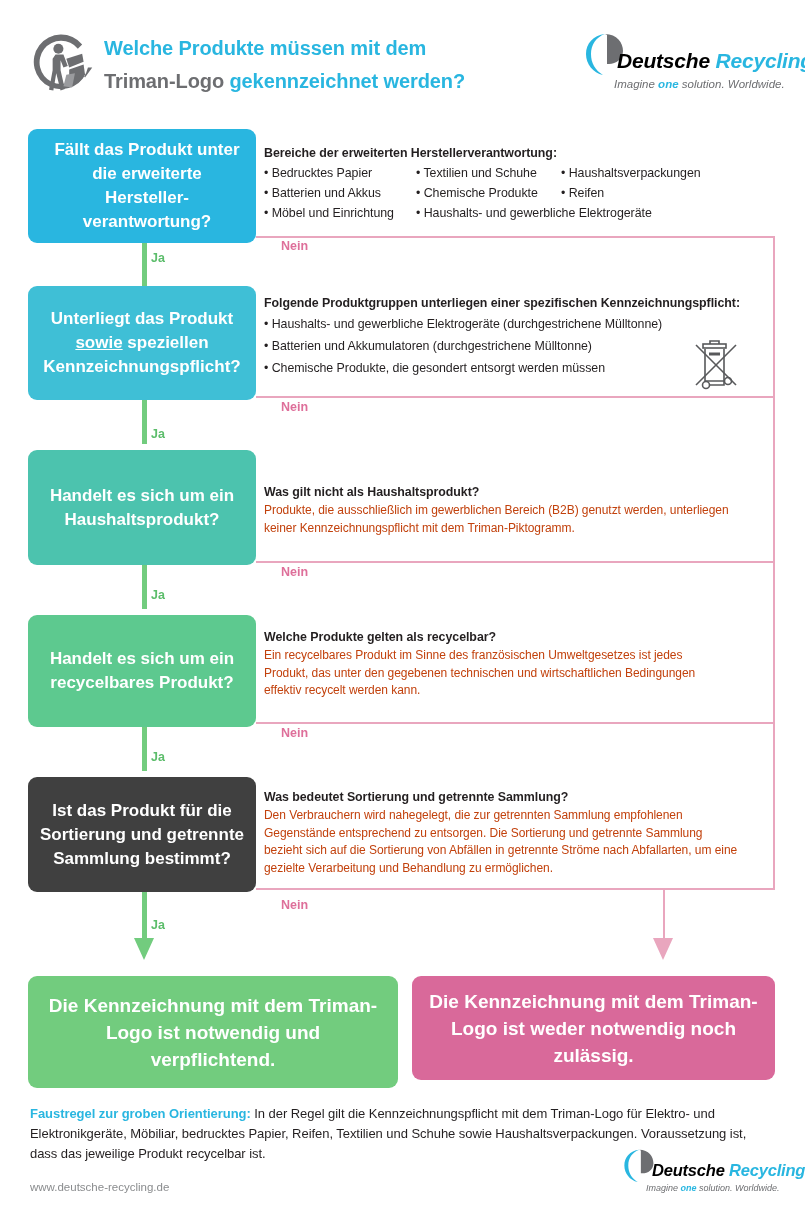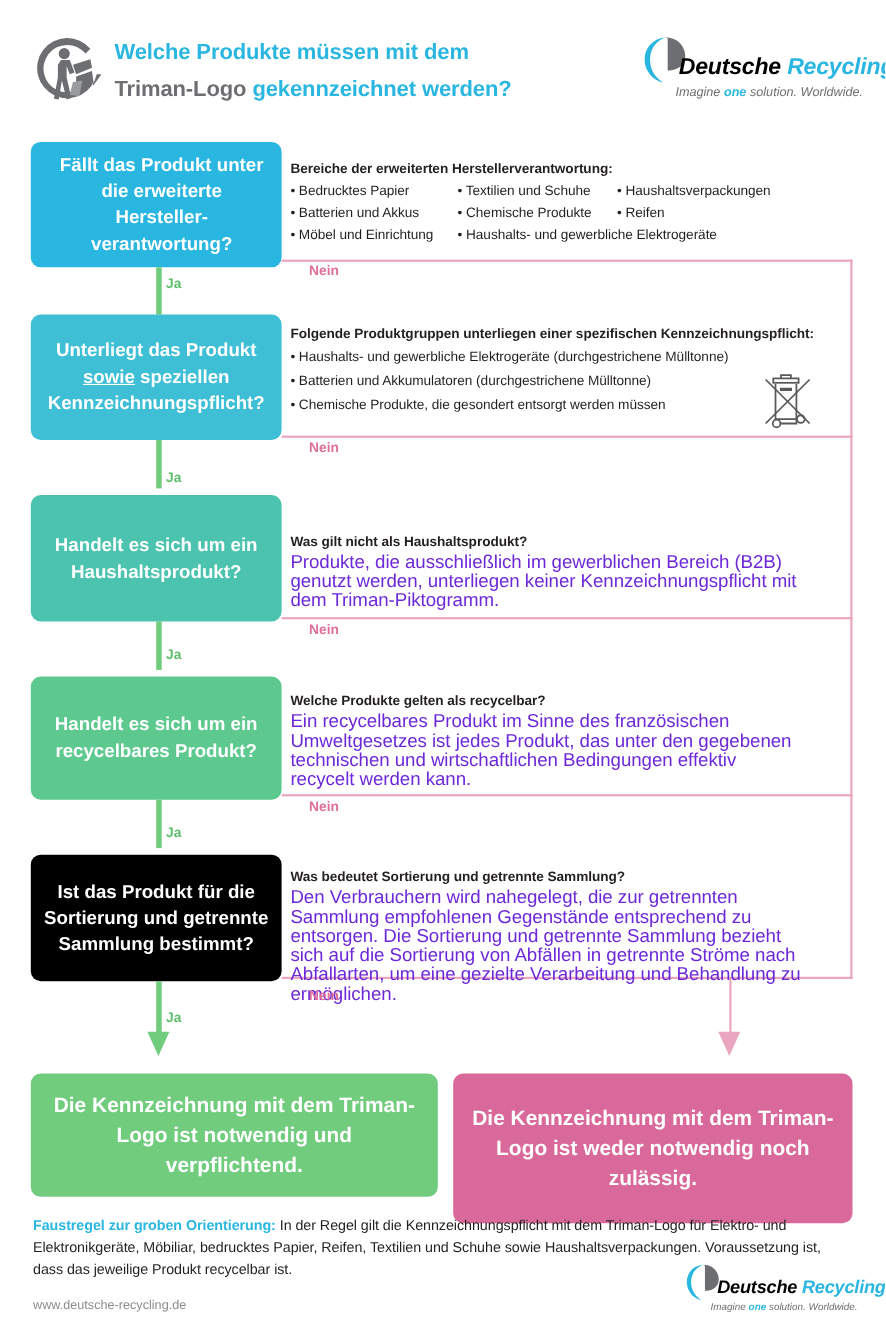--- a/index.html
+++ b/index.html
@@ -98,22 +98,22 @@
     box-sizing: border-box;
   }
   .info-h {
     font-size: 12.4px;
     font-weight: bold;
     color: #231F20;
     margin: 0 0 3px 0;
     letter-spacing: -0.05px;
   }
   .info-p {
-    font-size: 17px;
-    color: #6d28d9;
+    font-size: 12px;
+    color: #c2410c;
     line-height: 17.5px;
     margin: 0;
     letter-spacing: -0.05px;
   }
   .bullets {
     font-size: 12.4px;
     color: #231F20;
     line-height: 17.5px;
     letter-spacing: -0.05px;
   }
@@ -319,36 +319,36 @@
     <span>Handelt es sich um ein recycelbares Produkt?</span>
   </div>
   <div class="infopanel" style="top:630px;">
     <div class="info-h">Welche Produkte gelten als recycelbar?</div>
     <div class="info-p" style="width:465px;">Ein recycelbares Produkt im Sinne des französischen Umweltgesetzes ist jedes Produkt, das unter den gegebenen technischen und wirtschaftlichen Bedingungen effektiv recycelt werden kann.</div>
   </div>
   <div class="lbl-nein" style="top:726px;">Nein</div>
   <div class="vline-ja" style="top:727px; height:44px;"></div>
   <div class="lbl-ja" style="top:750px;">Ja</div>
 
-  <div class="qbox" style="top:777px; height:115px; background:#000000;">
+  <div class="qbox" style="top:777px; height:115px; background:#404040;">
     <span>Ist das Produkt für die Sortierung und getrennte Sammlung bestimmt?</span>
   </div>
   <div class="infopanel" style="top:790px;">
     <div class="info-h">Was bedeutet Sortierung und getrennte Sammlung?</div>
     <div class="info-p" style="width:480px;">Den Verbrauchern wird nahegelegt, die zur getrennten Sammlung empfohlenen Gegenstände entsprechend zu entsorgen. Die Sortierung und getrennte Sammlung bezieht sich auf die Sortierung von Abfällen in getrennte Ströme nach Abfallarten, um eine gezielte Verarbeitung und Behandlung zu ermöglichen.</div>
   </div>
   <div class="lbl-nein" style="top:898px;">Nein</div>
   <div class="vline-ja" style="left:142px; top:892px; height:47px; background:#72CC7E;"></div>
   <div class="lbl-ja" style="top:918px;">Ja</div>
   <div class="arrow-down" style="left:134px; top:938px; border-top:22px solid #72CC7E;"></div>
 
   <div class="resbox" style="left:28px; top:976px; width:370px; height:112px; background:#72CC7E;">
     <span>Die Kennzeichnung mit dem Triman-Logo ist notwendig und verpflichtend.</span>
   </div>
-  <div class="resbox" style="left:412px; top:976px; width:363px; height:136px; background:#D9699A;">
+  <div class="resbox" style="left:412px; top:976px; width:363px; height:104px; background:#D9699A;">
     <span>Die Kennzeichnung mit dem Triman-Logo ist weder notwendig noch zulässig.</span>
   </div>
 
   <div class="footer-text">
     <b>Faustregel zur groben Orientierung:</b><span> In der Regel gilt die Kennzeichnungspflicht mit dem Triman-Logo für Elektro- und Elektronikgeräte, Möbiliar, bedrucktes Papier, Reifen, Textilien und Schuhe sowie Haushaltsverpackungen. Voraussetzung ist, dass das jeweilige Produkt recycelbar ist.</span>
   </div>
   <div class="footer-url">www.deutsche-recycling.de</div>
 
   <div class="dr-logo footer-logo">
     <svg class="dr-mark" viewBox="0 0 42 44">

